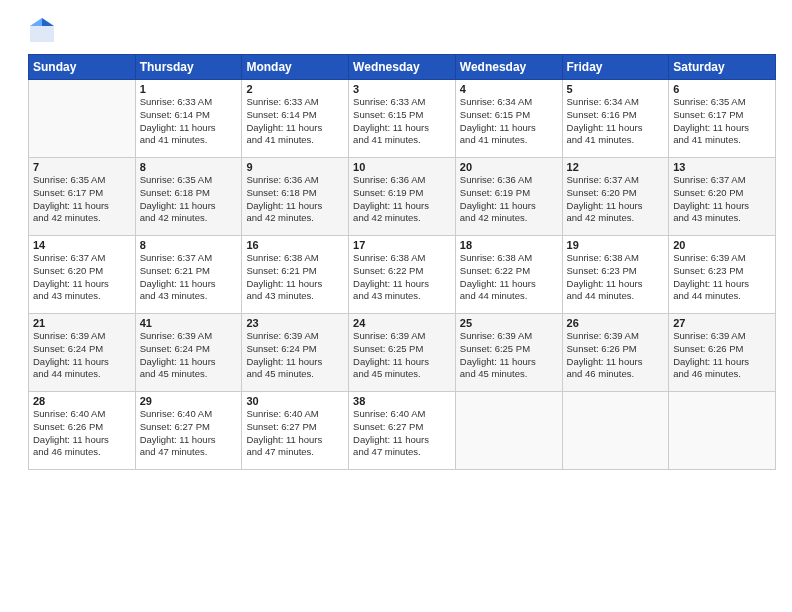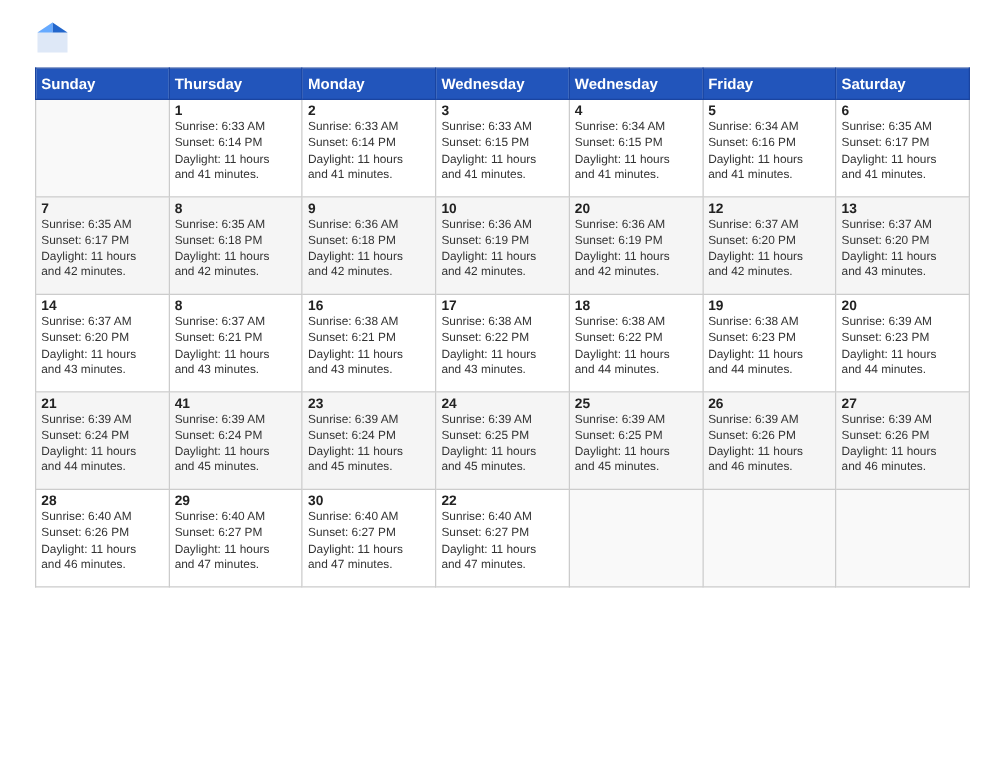--- a/index.html
+++ b/index.html
@@ -349,21 +349,21 @@
 and 47 minutes.</div>
           </td>
           <td>
             <span class="day-num">30</span>
             <div class="day-info" style="white-space: pre-line;">Sunrise: 6:40 AM
 Sunset: 6:27 PM
 Daylight: 11 hours
 and 47 minutes.</div>
           </td>
           <td>
-            <span class="day-num">22</span>
+            <span class="day-num">38</span>
             <div class="day-info" style="white-space: pre-line;">Sunrise: 6:40 AM
 Sunset: 6:27 PM
 Daylight: 11 hours
 and 47 minutes.</div>
           </td>
           <td class="empty-cell"></td>
           <td class="empty-cell"></td>
           <td class="empty-cell"></td>
         </tr>
       </tbody>

